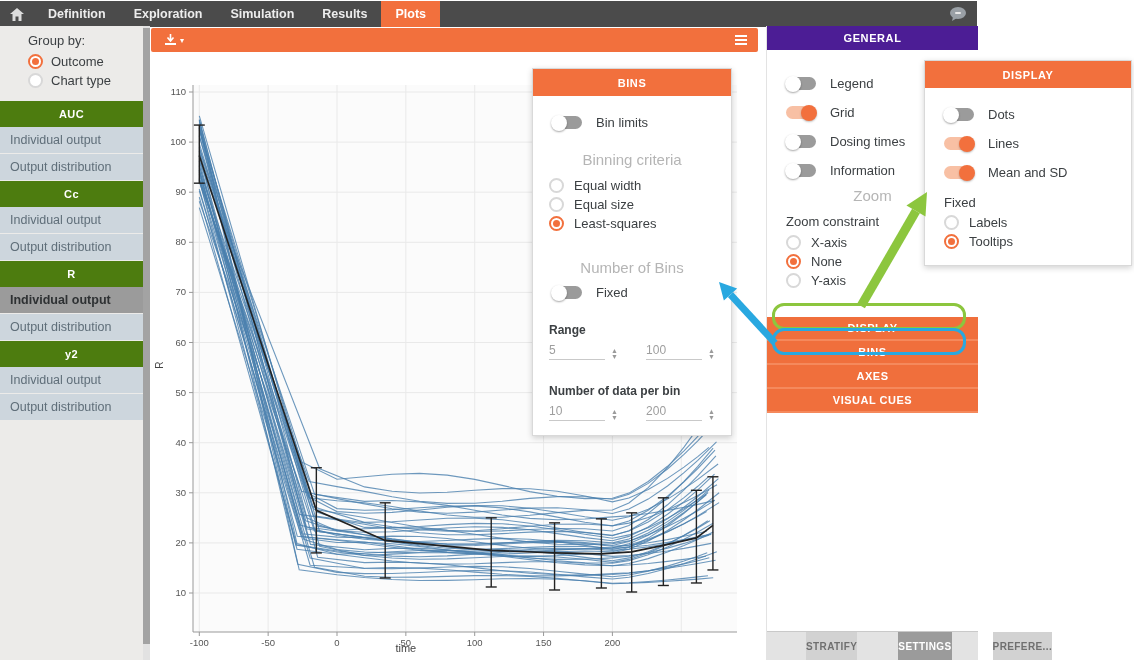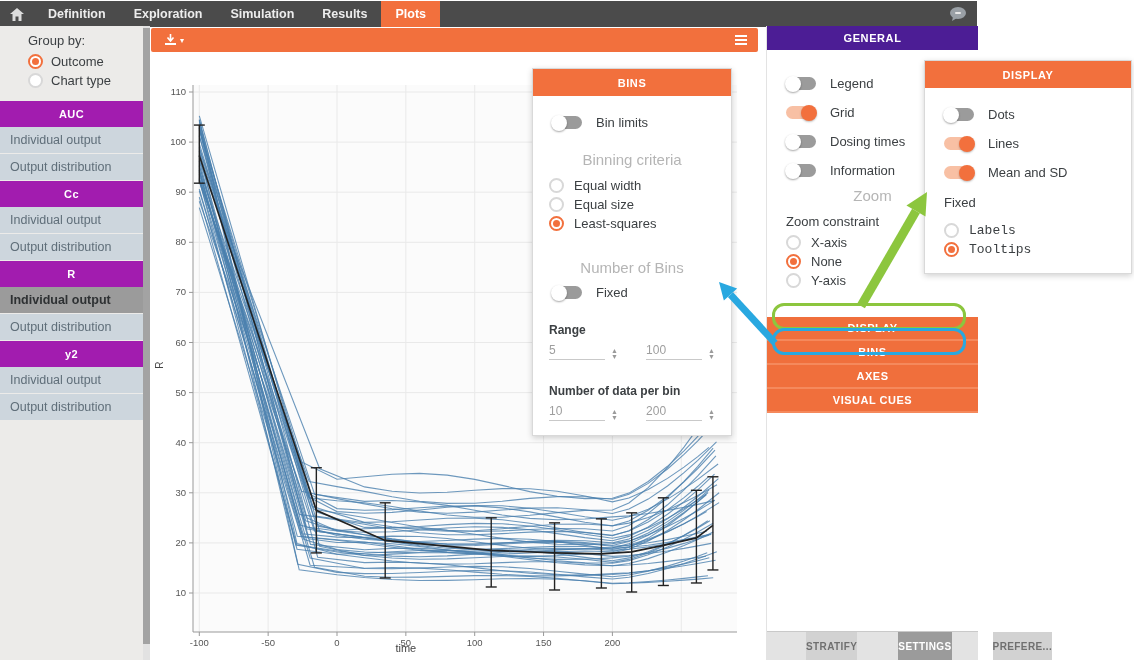--- a/index.html
+++ b/index.html
@@ -10,21 +10,21 @@
   .nav-home{width:34px;display:flex;align-items:center;justify-content:center;color:#e8e8e8;font-size:14px;cursor:pointer;}
   .nav-tab{padding:0 14px;display:flex;align-items:center;color:#ededed;font-size:12.5px;font-weight:700;cursor:pointer;}
   .nav-tab.active{background:#f2703d;color:#fff;}
   .nav-chat{position:absolute;right:10px;top:5px;width:18px;height:16px;cursor:pointer;}
   
   .sidebar{position:absolute;left:0;top:26px;width:143px;height:634px;background:#ecebe9;}
   .groupby{padding:7px 9px 9px 9px;margin-left:19px;}
   .groupby-title{font-size:13px;color:#3c4043;margin-bottom:6px;}
   .gb-row{display:flex;align-items:center;gap:8px;margin:4px 0;cursor:pointer;}
   .gb-row .lbl{font-size:13px;color:#3c4043;}
-  .sec-header{height:26px;background:#a21caf;color:#fff;font-size:11px;font-weight:700;
+  .sec-header{height:26px;background:#4d7c0f;color:#fff;font-size:11px;font-weight:700;
               display:flex;align-items:center;justify-content:center;letter-spacing:.4px;}
   .sec-item{height:26px;background:#cdd6dd;color:#5f6e79;font-size:12.5px;display:flex;align-items:center;
             padding-left:10px;margin-bottom:1px;cursor:pointer;}
   .sec-item.selected{background:#9b9b9b;color:#2e3133;font-weight:700;}
   .side-scroll{position:absolute;left:143px;top:26px;width:7px;height:634px;background:#e2e2e2;}
   .side-scroll .thumb{position:absolute;left:0;top:2px;width:7px;height:616px;background:#a3a3a3;cursor:pointer;}
   
   .toolbar{position:absolute;left:151px;top:28px;width:607px;height:24px;background:#f2703d;border-radius:2px;
            display:flex;align-items:center;color:#fff;}
   .tb-left{display:flex;align-items:center;gap:3px;margin-left:13px;cursor:pointer;}
@@ -425,21 +425,21 @@
             <div class="t-label">Lines</div>
           </div>
           <div class="toggle-row">
             <div class="toggle on">
               <div class="knob"></div>
             </div>
             <div class="t-label">Mean and SD</div>
           </div>
         </div>
       <div style="font-size:13px;color:#3c4043;padding-left:19px;margin-top:8px;">Fixed</div>
-      <div id="display-values" style="padding-left:19px;margin-top:11px;font-family:Liberation Mono, monospace;">
+      <div id="display-values" style="padding-left:19px;margin-top:3px;">
           <div class="radio-row">
             <div class="radio"></div>
             <div class="t-label">Labels</div>
           </div>
           <div class="radio-row">
             <div class="radio sel"></div>
             <div class="t-label">Tooltips</div>
           </div>
         </div>
     </div>

